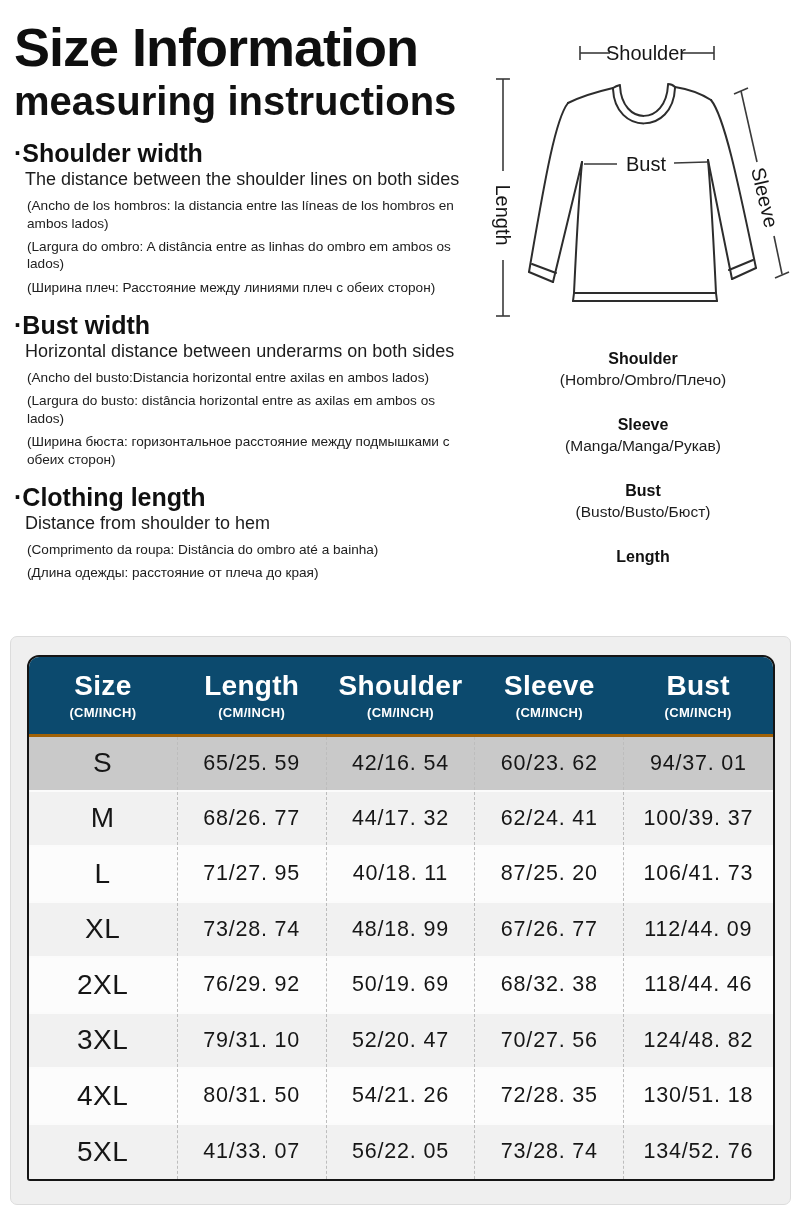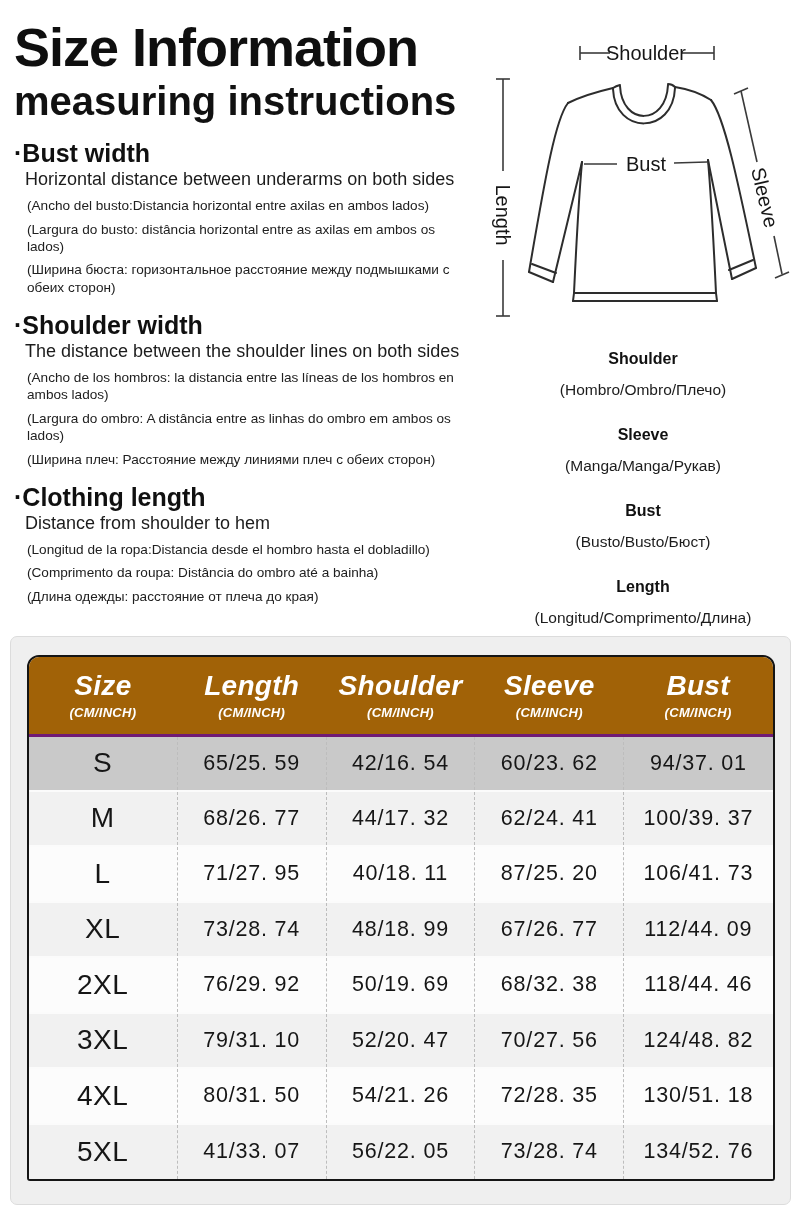--- a/index.html
+++ b/index.html
@@ -20,36 +20,36 @@
   .section { margin-top:15px; }
   .section-title { font-size:25px; font-weight:700; color:#101010; line-height:1.12; }
   .section-desc  { font-size:18px; line-height:1.16; margin:2px 0 7px 11px; color:#1c1c1c; }
   .section-trans p { font-size:13.6px; line-height:1.28; margin:0 0 6px 13px; color:#202020; max-width:432px; }
 
   
   .right-col { position:absolute; left:486px; top:22px; width:314px; }
   .diagram svg { display:block; }
   .legend { margin-top:6px; display:flex; flex-direction:column; gap:27px; text-align:center; }
   .legend-term  { font-size:16px; font-weight:700; color:#111; }
-  .legend-trans { font-size:15.5px; margin-top:13px; color:#1c1c1c; }
+  .legend-trans { font-size:15.5px; margin-top:3px; color:#1c1c1c; }
 
   
   .panel {
     position:absolute; left:10px; top:636px; width:781px; height:569px;
     background:#efefef; border:1px solid #dcdcdc; border-radius:7px;
   }
   .table-wrap {
     width:748px; margin:18px auto 0;
     border:2px solid #151515; border-radius:12px 12px 3px 3px;
     overflow:hidden; background:#fff;
   }
   table { width:100%; border-collapse:collapse; table-layout:fixed; }
   thead th {
-    background:#a16207; color:#fff; height:78px; vertical-align:middle;
-    text-align:center; border-bottom:3px solid #701a75;font-style:italic;
+    background:#0c4a6e; color:#fff; height:78px; vertical-align:middle;
+    text-align:center; border-bottom:3px solid #a16207;
   }
   .col-label { font-size:28px; font-weight:700; letter-spacing:0.3px; }
   .col-unit  { font-size:13px; font-weight:700; margin-top:3px; letter-spacing:0.3px; }
   tbody td {
     height:55.5px; text-align:center; vertical-align:middle;
     font-size:21.5px; letter-spacing:0.8px; color:#161616;
     border-top:2px solid #fbfbfb; border-left:1px dashed #bdbdbd;
   }
   tbody td:first-child { border-left:none; font-size:28px; letter-spacing:0.5px; }
   tbody tr:nth-child(odd)  { background:#fcfcfc; }
@@ -59,44 +59,43 @@
 </head>
 <body>
 
 <div class="page">
 
   <div class="left-col">
     <div class="main-title">Size Information</div>
     <div class="sub-title">measuring instructions</div>
 
     <div class="section">
+      <div class="section-title">·Shoulder width</div>
+      <div class="section-desc">The distance between the shoulder lines on both sides</div>
+      <div class="section-trans">
+        <p>(Ancho de los hombros: la distancia entre las líneas de los hombros en ambos lados)</p>
+        <p>(Largura do ombro: A distância entre as linhas do ombro em ambos os lados)</p>
+        <p>(Ширина плеч: Расстояние между линиями плеч с обеих сторон)</p>
+      </div>
+    </div>
+
+    <div class="section">
       <div class="section-title">·Bust width</div>
       <div class="section-desc">Horizontal distance between underarms on both sides</div>
       <div class="section-trans">
         <p>(Ancho del busto:Distancia horizontal entre axilas en ambos lados)</p>
         <p>(Largura do busto: distância horizontal entre as axilas em ambos os lados)</p>
         <p>(Ширина бюста: горизонтальное расстояние между подмышками с обеих сторон)</p>
       </div>
     </div>
 
     <div class="section">
-      <div class="section-title">·Shoulder width</div>
-      <div class="section-desc">The distance between the shoulder lines on both sides</div>
-      <div class="section-trans">
-        <p>(Ancho de los hombros: la distancia entre las líneas de los hombros en ambos lados)</p>
-        <p>(Largura do ombro: A distância entre as linhas do ombro em ambos os lados)</p>
-        <p>(Ширина плеч: Расстояние между линиями плеч с обеих сторон)</p>
-      </div>
-    </div>
-
-    <div class="section">
       <div class="section-title">·Clothing length</div>
       <div class="section-desc">Distance from shoulder to hem</div>
       <div class="section-trans">
-        <p>(Longitud de la ropa:Distancia desde el hombro hasta el dobladillo)</p>
         <p>(Comprimento da roupa: Distância do ombro até a bainha)</p>
         <p>(Длина одежды: расстояние от плеча до края)</p>
       </div>
     </div>
   </div>
 
   <div class="right-col">
     <div class="diagram">
       <svg width="314" height="322" viewBox="0 0 314 322">
 
@@ -157,21 +156,20 @@
       <div class="legend-item">
         <div class="legend-term">Sleeve</div>
         <div class="legend-trans">(Manga/Manga/Рукав)</div>
       </div>
       <div class="legend-item">
         <div class="legend-term">Bust</div>
         <div class="legend-trans">(Busto/Busto/Бюст)</div>
       </div>
       <div class="legend-item">
         <div class="legend-term">Length</div>
-        <div class="legend-trans">(Longitud/Comprimento/Длина)</div>
       </div>
     </div>
   </div>
 
   <div class="panel">
     <div class="table-wrap">
       <table>
         <thead>
           <tr>
               <th>

